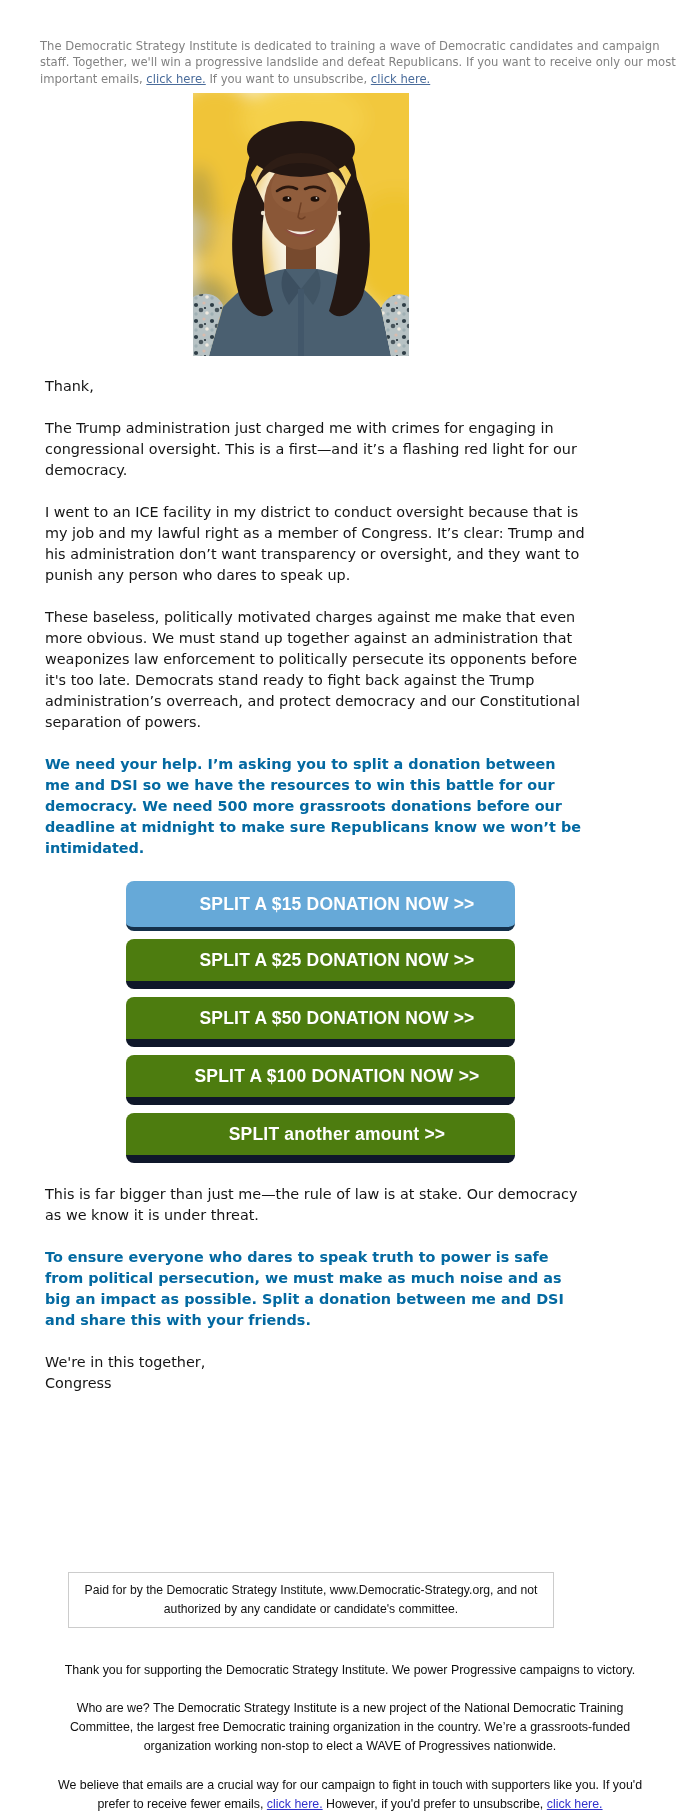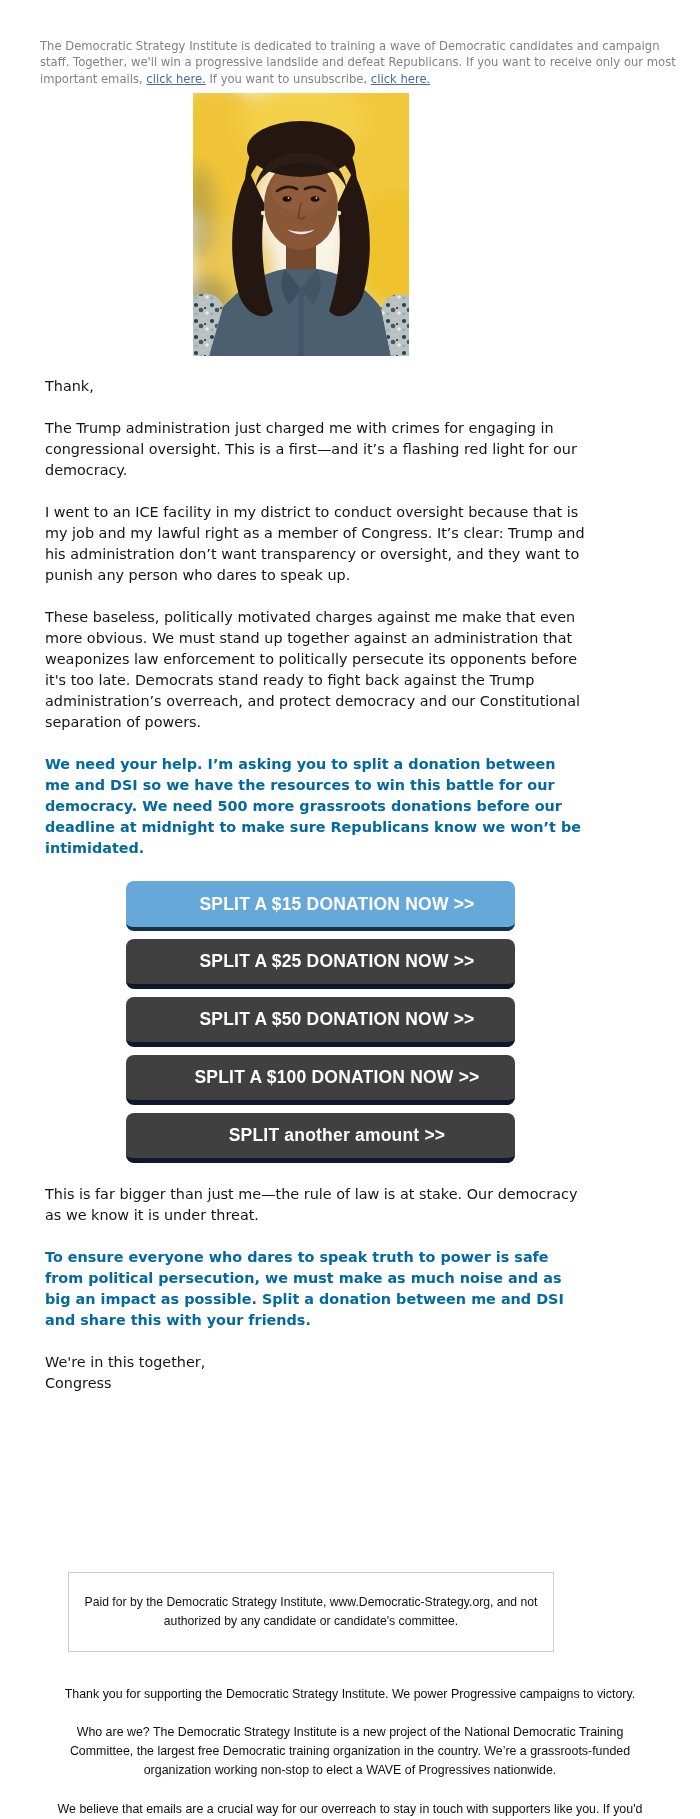--- a/index.html
+++ b/index.html
@@ -47,30 +47,30 @@
     color: #ffffff;
     font-family: "Liberation Sans", sans-serif;
     font-weight: 700;
     font-size: 17.5px;
     letter-spacing: 0.2px;
     cursor: pointer;
     box-sizing: border-box;
     padding-left: 33px;
   }
   .btn-blue { background: #66a9d8; border-bottom: 4px solid #14304a; }
-  .btn-red  { background: #404040; border-bottom: 5px solid #0f172a; }
+  .btn-red  { background: #4d7c0f; border-bottom: 8px solid #0f172a; }
 
   .closing { margin-top: 21px; font-size: 14.4px; line-height: 21px; }
 
   
   .paid-box {
     margin: 178px 0 0 68px;
     width: 464px;
     border: 1px solid #cccccc;
-    padding: 20px 10px;
+    padding: 8px 10px;
     text-align: center;
     font-family: "Liberation Sans", sans-serif;
     font-size: 12.2px;
     line-height: 1.55;
     color: #111111;
   }
   .footer { font-family: "Liberation Sans", sans-serif; color: #0f0f0f; }
   .footer p {
     margin: 0;
     padding: 0 46px;
@@ -184,17 +184,17 @@
       <div>We're in this together,</div>
       <div>Congress</div>
     </div>
   </div>
 
   <div class="footer">
     <div class="paid-box">Paid for by the Democratic Strategy Institute, www.Democratic-Strategy.org, and not authorized by any candidate or candidate's committee.</div>
     <p class="f1">Thank you for supporting the Democratic Strategy Institute. We power Progressive campaigns to victory.</p>
     <p class="f2">Who are we? The Democratic Strategy Institute is a new project of the National Democratic Training Committee, the largest free Democratic training organization in the country. We’re a grassroots-funded organization working non-stop to elect a WAVE of Progressives nationwide.</p>
     <p class="f3">
-      <span>We believe that emails are a crucial way for our overreach to stay in touch with supporters like you. If you'd prefer to receive fewer emails, </span><a>click here.</a><span> However, if you'd prefer to unsubscribe, </span><a>click here.</a>
+      <span>We believe that emails are a crucial way for our campaign to fight in touch with supporters like you. If you'd prefer to receive fewer emails, </span><a>click here.</a><span> However, if you'd prefer to unsubscribe, </span><a>click here.</a>
     </p>
   </div>
 
 </div>
 
 </body></html>

